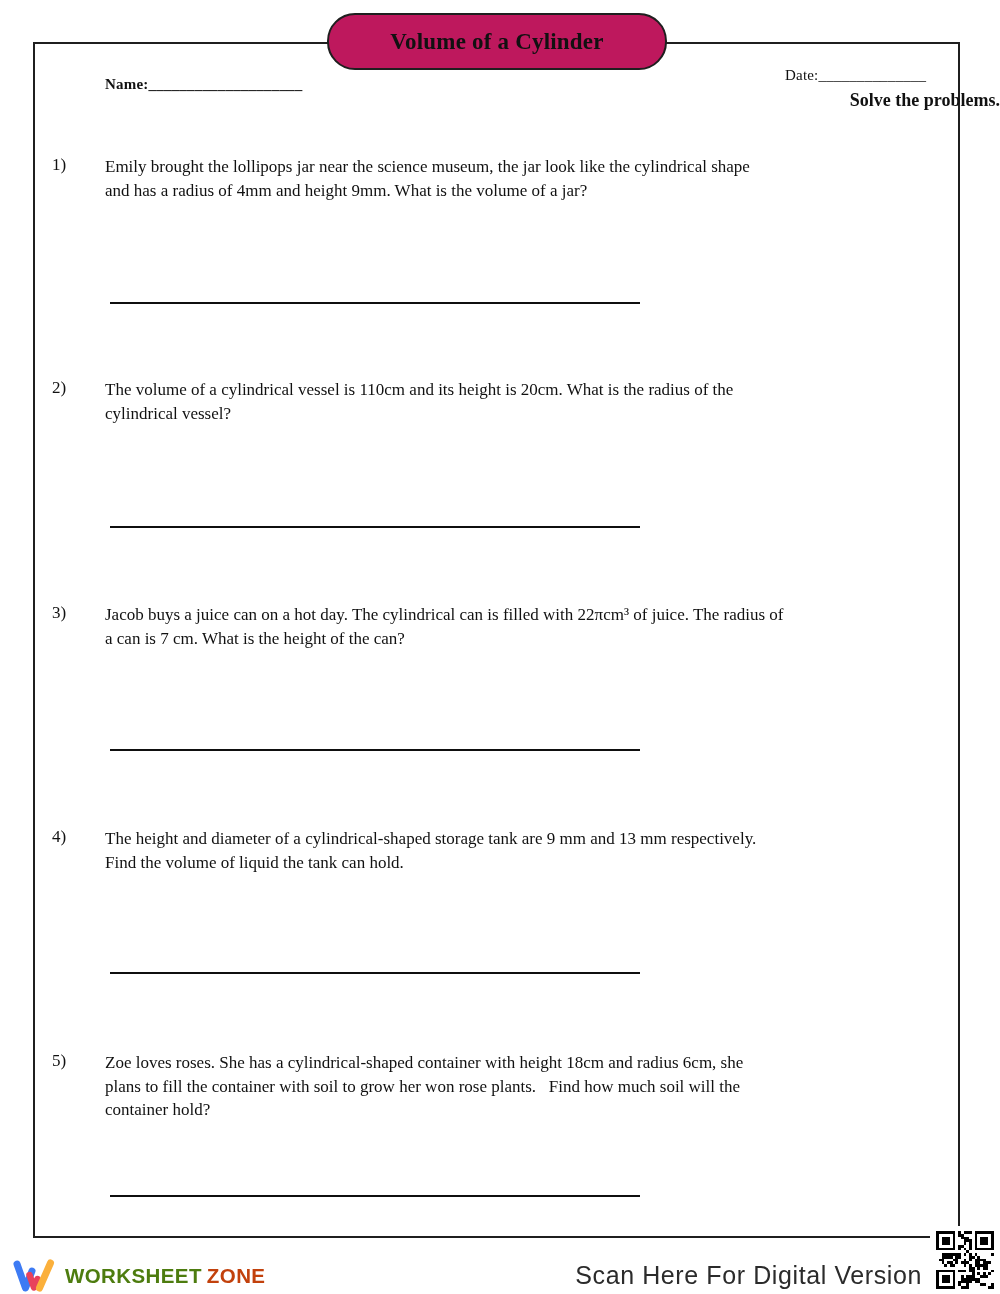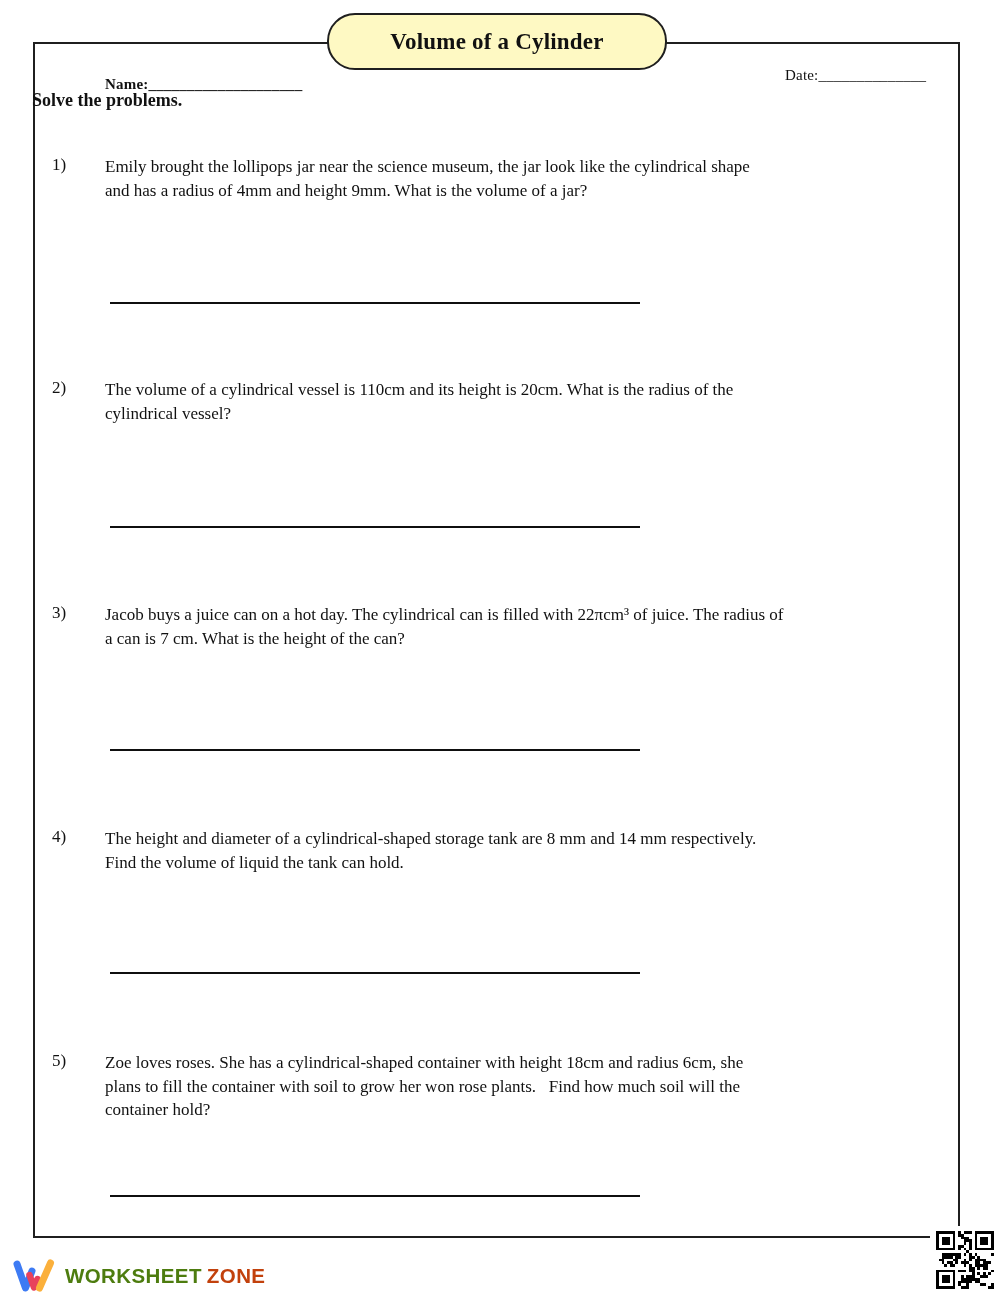--- a/index.html
+++ b/index.html
@@ -6,32 +6,32 @@
   .page {
     position:relative; width:1000px; height:1294px; background:#ffffff;
     font-family:"Liberation Serif", serif; color:#111; overflow:hidden;
   }
   .border-rect {
     position:absolute; left:33px; top:42px; width:927px; height:1196px;
     border:2px solid #1f1f1f; box-sizing:border-box; z-index:0;
   }
   .title-box {
     position:absolute; left:327px; top:13px; width:340px; height:57px;
-    background:#fef9c3; border:2px solid #1f1f1f; border-radius:28px;
+    background:#be185d; border:2px solid #1f1f1f; border-radius:28px;
     display:flex; align-items:center; justify-content:center; z-index:2; box-sizing:border-box;
   }
   .title-box h1 {
     margin:0; font-size:23px; font-weight:bold; font-family:"Liberation Serif", serif;
     letter-spacing:0.2px;
   }
   .name-field { position:absolute; left:105px; top:76px; font-size:15px; z-index:1; letter-spacing:0.2px;font-weight:bold; }
   .date-field { position:absolute; left:745px; top:67px; font-size:15px; z-index:1; letter-spacing:0.2px;margin-left:40px; }
   .instruction {
     position:absolute; left:0; top:90px; width:100%; box-sizing:border-box; padding-left:32px;
-    text-align:left; font-size:18px; font-weight:bold; z-index:1;
+    text-align:right; font-size:18px; font-weight:bold; z-index:1;
   }
   .problem { position:absolute; left:0; width:1000px; z-index:1; }
   .pnum { position:absolute; left:52px; top:0; font-size:17px; }
   .ptext {
     position:absolute; left:105px; top:0; width:820px;
     font-size:17px; line-height:23.5px; white-space:pre-wrap;
   }
   .answer-line {
     position:absolute; left:110px; width:530px; height:0;
     border-top:2px solid #0f0f0f; z-index:1;
@@ -86,21 +86,21 @@
 
   <div class="problem" style="top:603px">
     <span class="pnum">3)</span>
     <span class="ptext">Jacob buys a juice can on a hot day. The cylindrical can is filled with 22πcm³ of juice. The radius of
 a can is 7 cm. What is the height of the can?</span>
   </div>
   <div class="answer-line" style="top:749px"></div>
 
   <div class="problem" style="top:827px">
     <span class="pnum">4)</span>
-    <span class="ptext">The height and diameter of a cylindrical-shaped storage tank are 8 mm and 14 mm respectively.
+    <span class="ptext">The height and diameter of a cylindrical-shaped storage tank are 9 mm and 13 mm respectively.
 Find the volume of liquid the tank can hold.</span>
   </div>
   <div class="answer-line" style="top:972px"></div>
 
   <div class="problem" style="top:1051px">
     <span class="pnum">5)</span>
     <span class="ptext">Zoe loves roses. She has a cylindrical-shaped container with height 18cm and radius 6cm, she
 plans to fill the container with soil to grow her won rose plants.   Find how much soil will the
 container hold?</span>
   </div>
@@ -111,20 +111,21 @@
       <path d="M5 6 L13.5 30 L20 13" fill="none" stroke="#3D7BF4" stroke-width="7" stroke-linecap="round" stroke-linejoin="round"></path>
       <path d="M17.5 17 L22 29.5 L25.5 21" fill="none" stroke="#E8415C" stroke-width="6.5" stroke-linecap="round" stroke-linejoin="round"></path>
       <path d="M27.5 30 L38.5 5" fill="none" stroke="#FBB03B" stroke-width="7" stroke-linecap="round"></path>
     </svg>
     <span class="brand-text">
       <span class="brand-worksheet">WORKSHEET</span>
       <span class="brand-zone">ZONE</span>
     </span>
   </div>
 
+  <div class="scan-text">Scan Here For Digital Version</div>
 
   <div class="qr-box">
     <svg id="qr-svg" viewBox="0 0 21 21">
         <rect x="0" y="0" width="21" height="21" fill="#fff"></rect>
         <rect x="8" y="0" width="1" height="1" fill="#000"></rect>
         <rect x="10" y="0" width="1" height="1" fill="#000"></rect>
         <rect x="11" y="0" width="1" height="1" fill="#000"></rect>
         <rect x="12" y="0" width="1" height="1" fill="#000"></rect>
         <rect x="8" y="1" width="1" height="1" fill="#000"></rect>
         <rect x="9" y="1" width="1" height="1" fill="#000"></rect>

